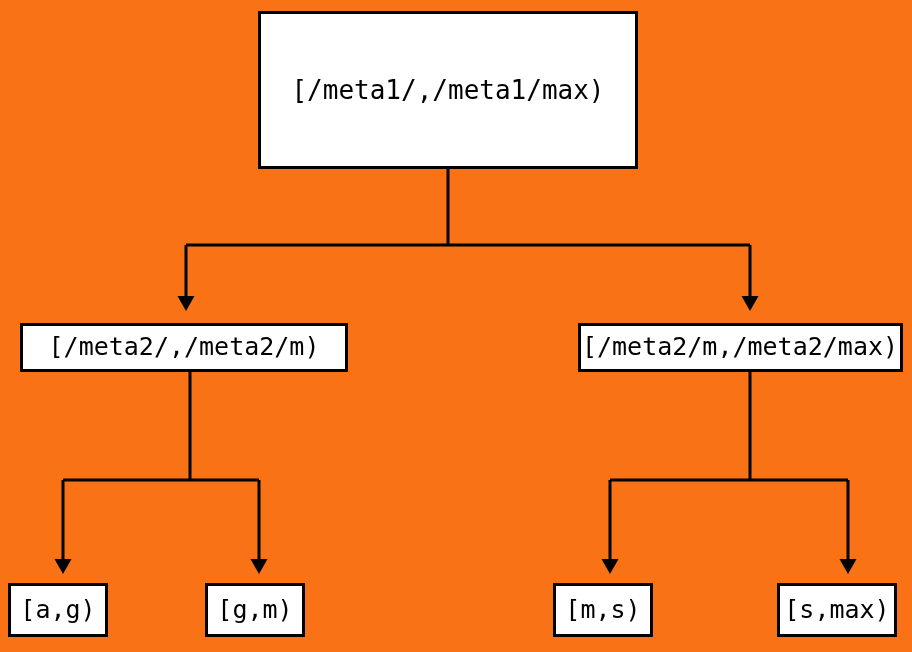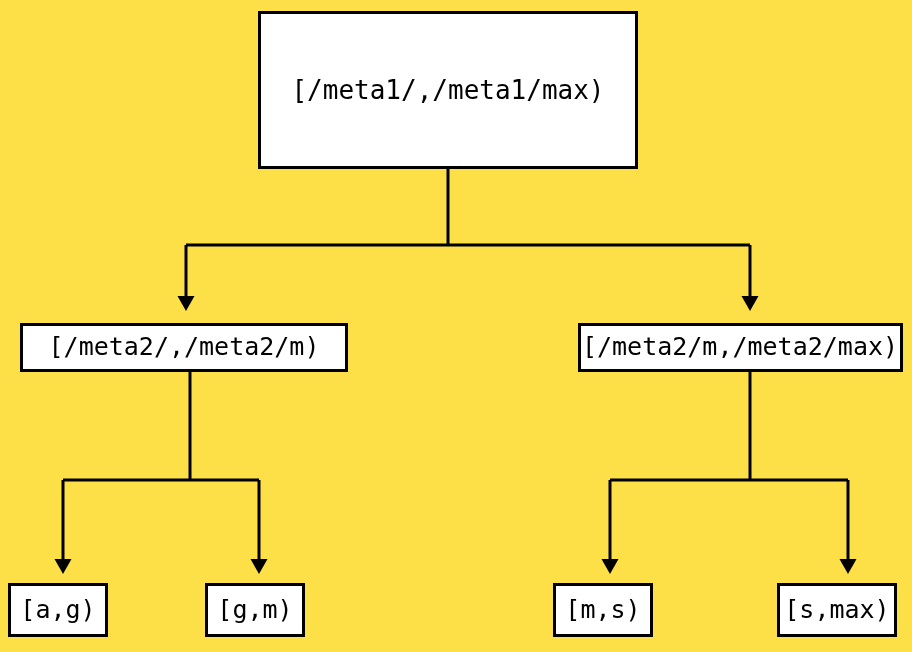--- a/index.html
+++ b/index.html
@@ -11,21 +11,21 @@
   body {
     width: 912px;
     height: 652px;
     overflow: hidden;
     font-family: "DejaVu Sans Mono", "Liberation Mono", monospace;
   }
   #diagram-root {
     position: relative;
     width: 912px;
     height: 652px;
-    background: #fde047;
+    background: #f97316;
   }
   svg.tree-canvas {
     position: absolute;
     top: 0;
     left: 0;
     width: 912px;
     height: 652px;
     display: block;
   }
   .node-box {

